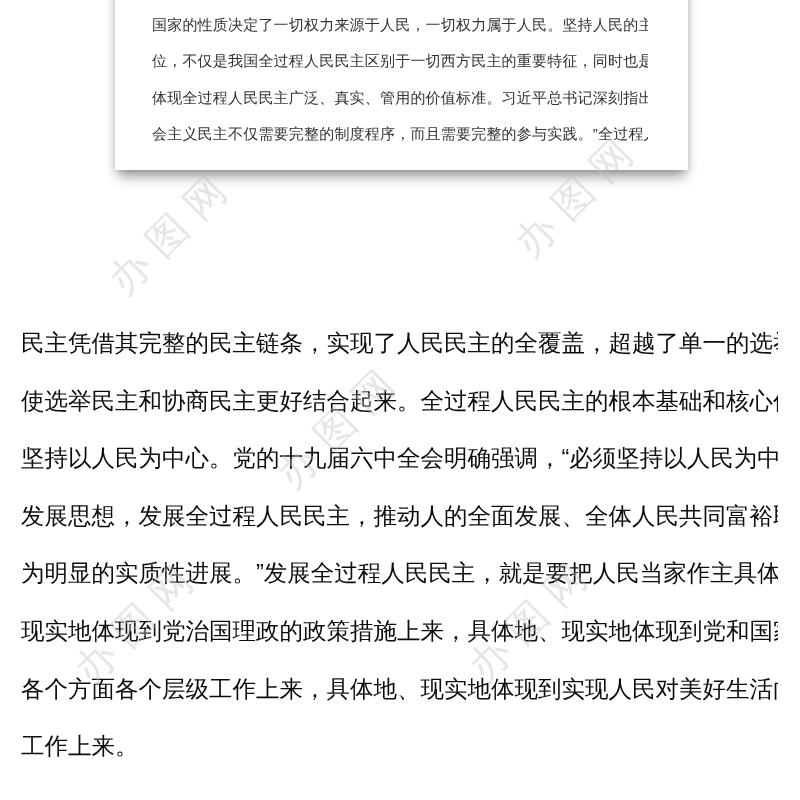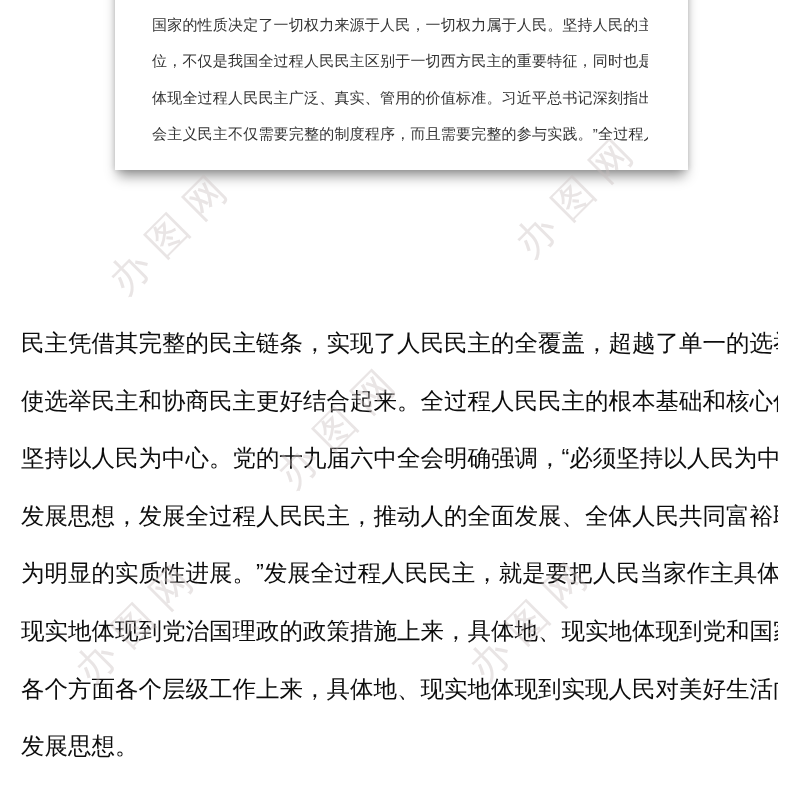--- a/index.html
+++ b/index.html
@@ -86,20 +86,20 @@
 </div>
 
 <div class="body-text">
   <div class="body-line">民主凭借其完整的民主链条，实现了人民民主的全覆盖，超越了单一的选举民主，</div>
   <div class="body-line">使选举民主和协商民主更好结合起来。全过程人民民主的根本基础和核心价值是</div>
   <div class="body-line">坚持以人民为中心。党的十九届六中全会明确强调，“必须坚持以人民为中心的</div>
   <div class="body-line">发展思想，发展全过程人民民主，推动人的全面发展、全体人民共同富裕取得更</div>
   <div class="body-line">为明显的实质性进展。”发展全过程人民民主，就是要把人民当家作主具体地、</div>
   <div class="body-line">现实地体现到党治国理政的政策措施上来，具体地、现实地体现到党和国家机关</div>
   <div class="body-line">各个方面各个层级工作上来，具体地、现实地体现到实现人民对美好生活向往的</div>
-  <div class="body-line last">发展思想。</div>
+  <div class="body-line last">工作上来。</div>
 </div>
 
 <div class="wm wm-a">办图网</div>
 <div class="wm wm-b">办图网</div>
 <div class="wm wm-c">办图网</div>
 <div class="wm wm-d">办图网</div>
 <div class="wm wm-e">办图网</div>
 
 </body></html>

